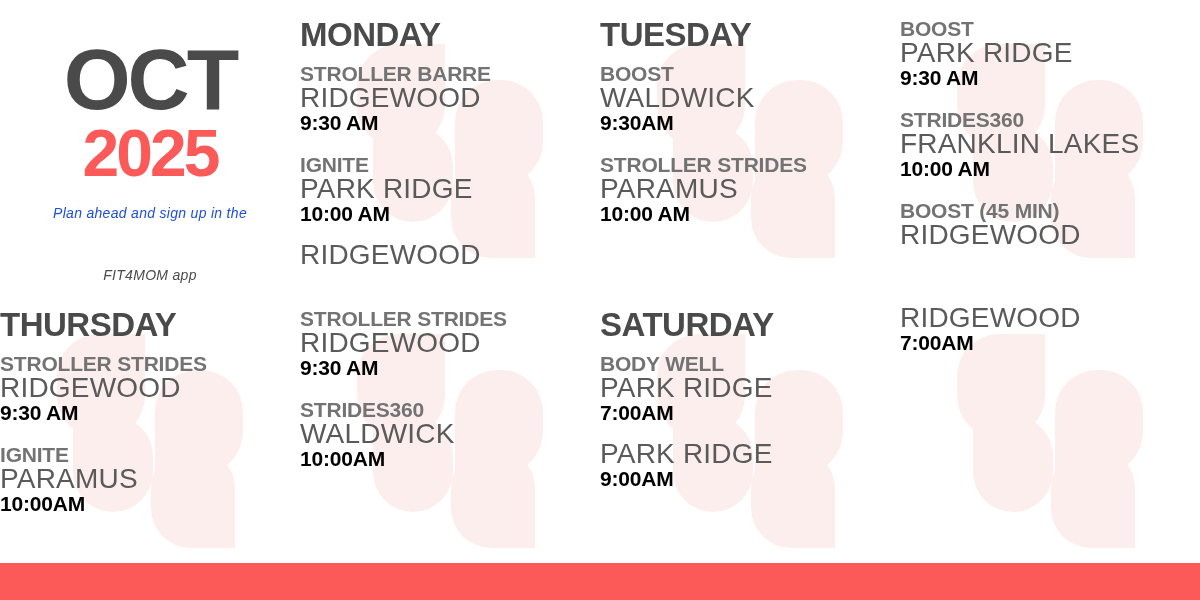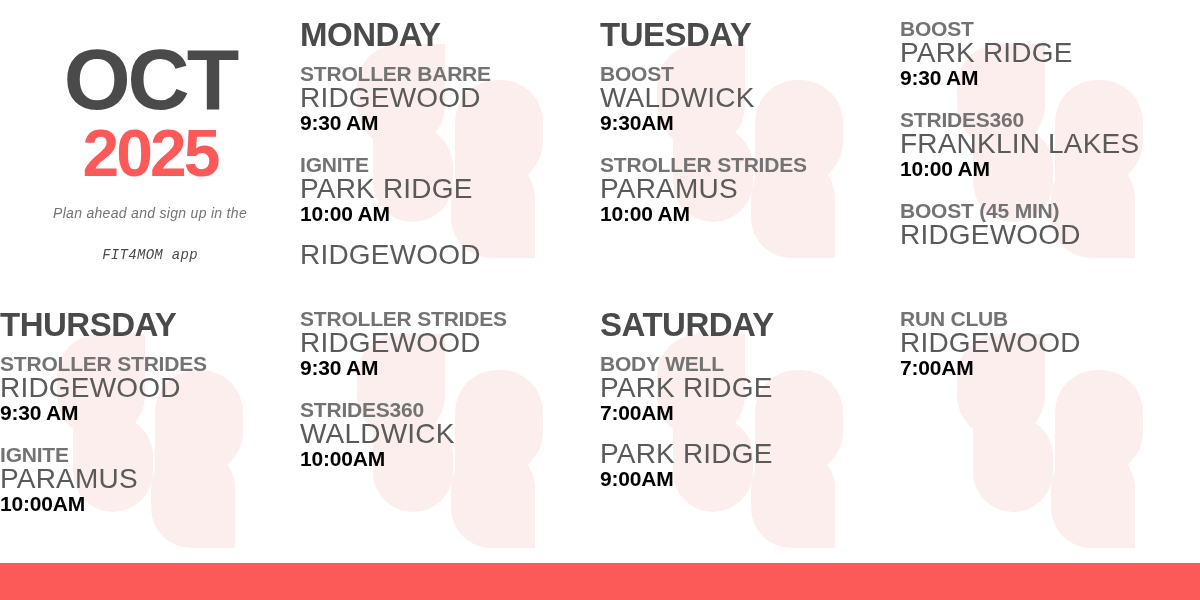--- a/index.html
+++ b/index.html
@@ -151,31 +151,30 @@
     color: #fc5959;
     margin: 0;
   }
   .title-tagline {
     margin-top: 14px;
     font-size: 14px;
     line-height: 18px;
     font-style: italic;
     font-weight: 300;
     letter-spacing: 0.3px;
-    color: #737373;
+    color: #1d4ed8;
   }
   .title-app {
-    margin-top: 24px;
+    margin-top: 44px;
     font-size: 14px;
     line-height: 18px;
     font-style: italic;
     font-weight: 300;
     letter-spacing: 0.3px;
     color: #4a4a4a;
-    font-family: Liberation Mono, monospace;
   }
 
   
   #footer-bar {
     position: absolute;
     left: 0;
     top: 563px;
     width: 1200px;
     height: 37px;
     background: #fc5959;
@@ -335,21 +334,20 @@
 
   <div class="day-cell">
     <div class="watermark">
       <i class="tl"></i>
         <i class="tr"></i>
         <i class="bl"></i>
         <i class="br"></i>
     </div>
     <div class="class-list">
       <div class="class-entry">
-        <div class="class-name">RUN CLUB</div>
         <div class="class-location">RIDGEWOOD</div>
         <div class="class-time">7:00AM</div>
       </div>
     </div>
   </div>
 
 </div>
 
 <div id="footer-bar"></div>
 

